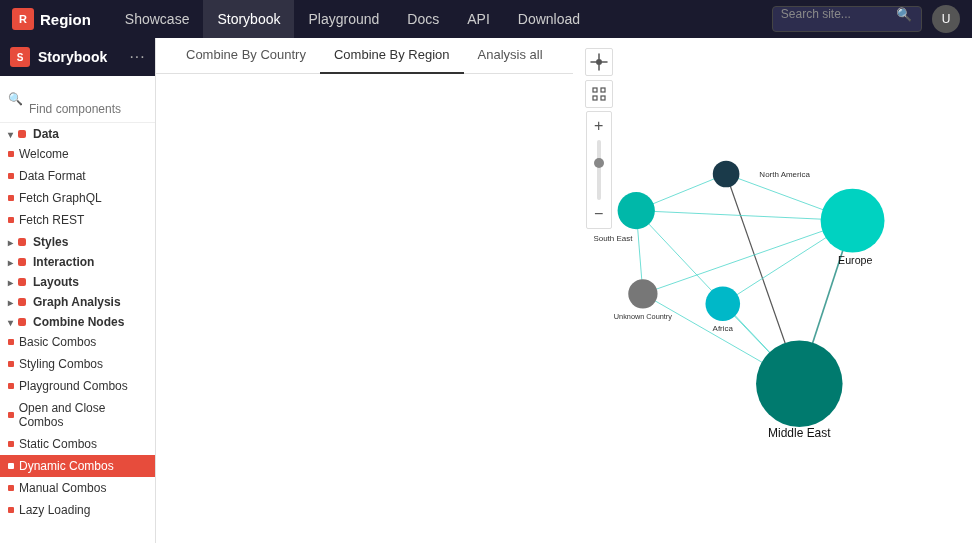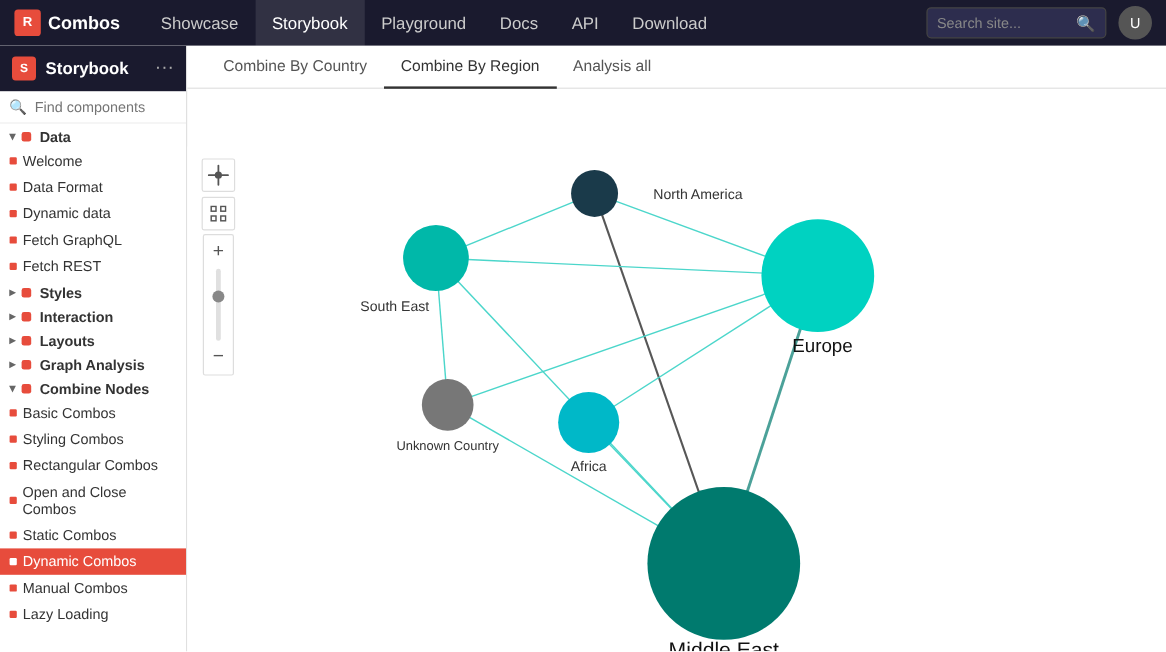--- a/index.html
+++ b/index.html
@@ -8,46 +8,46 @@
     
     .top-nav {
       display: flex; align-items: center; background: #1a1a2e; height: 38px;
       padding: 0 12px; gap: 0; position: relative; z-index: 10;
     }
     .nav-logo { display: flex; align-items: center; gap: 6px; color: #fff; font-weight: 700; font-size: 15px; margin-right: 20px; }
     .nav-logo-icon { width: 22px; height: 22px; background: #e74c3c; border-radius: 3px; display: flex; align-items: center; justify-content: center; color: #fff; font-size: 11px; font-weight: 900; }
     .nav-links { display: flex; align-items: center; flex: 1; gap: 0; }
     .nav-link { color: #ccc; text-decoration: none; padding: 0 14px; height: 38px; display: flex; align-items: center; font-size: 14px; cursor: pointer; }
     .nav-link.active { color: #fff; background: rgba(255,255,255,0.1); }
-    .nav-search { margin-left: auto; display: flex; align-items: center; background: #2d2d4e; border: 1px solid #444; border-radius: 4px; padding: 0 8px; gap: 6px; height: 26px; }
+    .nav-search { margin-left: auto; display: flex; align-items: flex-start; background: #2d2d4e; border: 1px solid #444; border-radius: 4px; padding: 0 8px; gap: 6px; height: 26px; }
     .nav-search input { background: transparent; border: none; outline: none; color: #ccc; font-size: 12px; width: 110px; }
     .nav-search input::placeholder { color: #888; }
     .nav-avatar { width: 28px; height: 28px; border-radius: 50%; background: #555; margin-left: 10px; overflow: hidden; display: flex; align-items: center; justify-content: center; color: #fff; font-size: 12px; }
 
     
     .layout { display: flex; height: calc(543px - 38px); }
 
     
     .sidebar { width: 156px; background: #fff; border-right: 1px solid #e0e0e0; display: flex; flex-direction: column; overflow: hidden; flex-shrink: 0; }
     .sidebar-header { display: flex; align-items: center; background: #1a1a2e; padding: 0 10px; height: 38px; gap: 8px; }
     .sidebar-header-icon { width: 20px; height: 20px; background: #e74c3c; border-radius: 3px; display: flex; align-items: center; justify-content: center; color: #fff; font-size: 10px; font-weight: 900; }
     .sidebar-header-title { color: #fff; font-weight: 600; font-size: 14px; flex: 1; }
     .sidebar-header-btn { color: #aaa; cursor: pointer; font-size: 16px; }
     .sidebar-search { display: flex; align-items: center; padding: 6px 8px; border-bottom: 1px solid #eee; gap: 6px; }
-    .sidebar-search input { border: none; outline: none; font-size: 12px; color: #333; flex: 1; }
+    .sidebar-search input { border: none; outline: none; font-size: 12px; color: #333; flex: 1; margin-top: 20px; }
     .sidebar-search-icon { color: #aaa; font-size: 12px; }
     .sidebar-tree { overflow-y: auto; flex: 1; }
     .tree-item { padding: 4px 8px; cursor: pointer; display: flex; align-items: center; gap: 5px; font-size: 12px; color: #333; }
     .tree-item.active { background: #e74c3c; color: #fff; text-align: center; }
     .tree-section { padding: 4px 8px 2px 8px; display: flex; align-items: center; gap: 5px; cursor: pointer; font-size: 12px; font-weight: 600; color: #333; }
     .tree-icon { font-size: 10px; color: #666; }
     .indent1 { }
 
     
-    .main { flex: 1; display: flex; flex-direction: column; overflow: hidden; gap: 48px; }
+    .main { flex: 1; display: flex; flex-direction: row; overflow: hidden; }
     .tabs-bar { display: flex; align-items: center; border-bottom: 1px solid #e0e0e0; padding: 0 16px; height: 36px; gap: 0; background: #fff; }
     .tab { padding: 0 14px; height: 36px; display: flex; align-items: center; font-size: 13px; color: #555; cursor: pointer; border-bottom: 2px solid transparent; }
     .tab.active { color: #333; border-bottom: 2px solid #333; }
     .canvas-area { flex: 1; background: #fff; position: relative; overflow: hidden; }
 
     
     .graph-controls { position: absolute; left: 12px; top: 10px; display: flex; flex-direction: column; align-items: center; gap: 0; }
     .ctrl-btn { width: 28px; height: 28px; background: #fff; border: 1px solid #ddd; display: flex; align-items: center; justify-content: center; cursor: pointer; font-size: 14px; color: #555; border-radius: 2px; margin-bottom: 1px; }
     .ctrl-nav { width: 28px; height: 28px; background: #fff; border: 1px solid #ddd; border-radius: 2px; display: flex; align-items: center; justify-content: center; margin-bottom: 4px; }
     .zoom-slider-container { display: flex; flex-direction: column; align-items: center; background: #fff; border: 1px solid #ddd; border-radius: 2px; padding: 4px 0; margin-top: 2px; }
@@ -58,21 +58,21 @@
     
     .graph-svg { position: absolute; top: 0; left: 0; width: 100%; height: 100%; }
   </style>
 </head>
 <body>
 
 <nav>
   <div class="top-nav">
     <div class="nav-logo">
       <div class="nav-logo-icon">R</div>
-      <span>Combos</span>
+      <span>Region</span>
     </div>
     <div class="nav-links">
       <span class="nav-link">Showcase</span>
       <span class="nav-link active">Storybook</span>
       <span class="nav-link">Playground</span>
       <span class="nav-link">Docs</span>
       <span class="nav-link">API</span>
       <span class="nav-link">Download</span>
     </div>
     <div class="nav-search">
@@ -106,24 +106,20 @@
       <div class="tree-item indent1">
         <span style="width:6px;height:6px;background:#e74c3c;border-radius:1px;display:inline-block;"></span>
         <span>Welcome</span>
       </div>
       <div class="tree-item indent1">
         <span style="width:6px;height:6px;background:#e74c3c;border-radius:1px;display:inline-block;"></span>
         <span>Data Format</span>
       </div>
       <div class="tree-item indent1">
         <span style="width:6px;height:6px;background:#e74c3c;border-radius:1px;display:inline-block;"></span>
-        <span>Dynamic data</span>
-      </div>
-      <div class="tree-item indent1">
-        <span style="width:6px;height:6px;background:#e74c3c;border-radius:1px;display:inline-block;"></span>
         <span>Fetch GraphQL</span>
       </div>
       <div class="tree-item indent1">
         <span style="width:6px;height:6px;background:#e74c3c;border-radius:1px;display:inline-block;"></span>
         <span>Fetch REST</span>
       </div>
 
       <div class="tree-section">
         <span class="tree-icon">▸</span>
         <span style="width:8px;height:8px;background:#e74c3c;border-radius:2px;display:inline-block;margin-right:2px;"></span>
@@ -156,21 +152,21 @@
       <div class="tree-item indent1">
         <span style="width:6px;height:6px;background:#e74c3c;border-radius:1px;display:inline-block;"></span>
         <span>Basic Combos</span>
       </div>
       <div class="tree-item indent1">
         <span style="width:6px;height:6px;background:#e74c3c;border-radius:1px;display:inline-block;"></span>
         <span>Styling Combos</span>
       </div>
       <div class="tree-item indent1">
         <span style="width:6px;height:6px;background:#e74c3c;border-radius:1px;display:inline-block;"></span>
-        <span>Rectangular Combos</span>
+        <span>Playground Combos</span>
       </div>
       <div class="tree-item indent1">
         <span style="width:6px;height:6px;background:#e74c3c;border-radius:1px;display:inline-block;"></span>
         <span>Open and Close Combos</span>
       </div>
       <div class="tree-item indent1">
         <span style="width:6px;height:6px;background:#e74c3c;border-radius:1px;display:inline-block;"></span>
         <span>Static Combos</span>
       </div>
       <div class="tree-item indent1 active">

